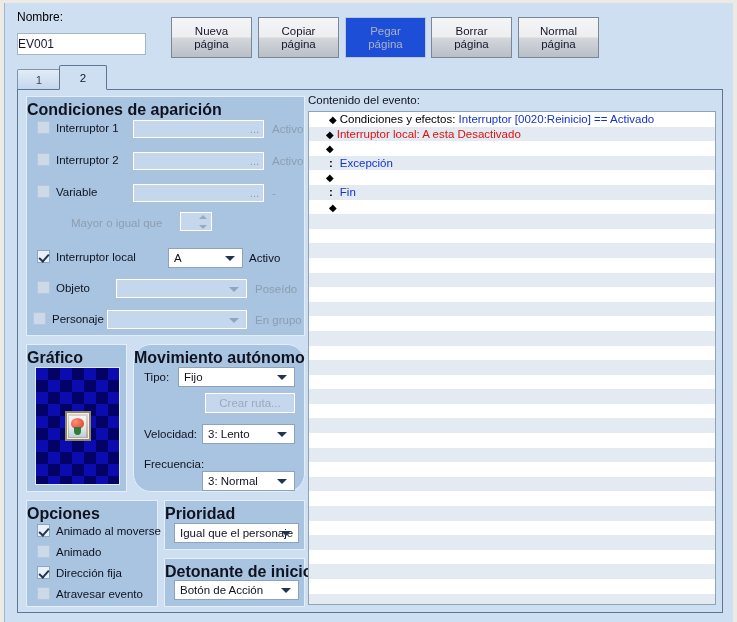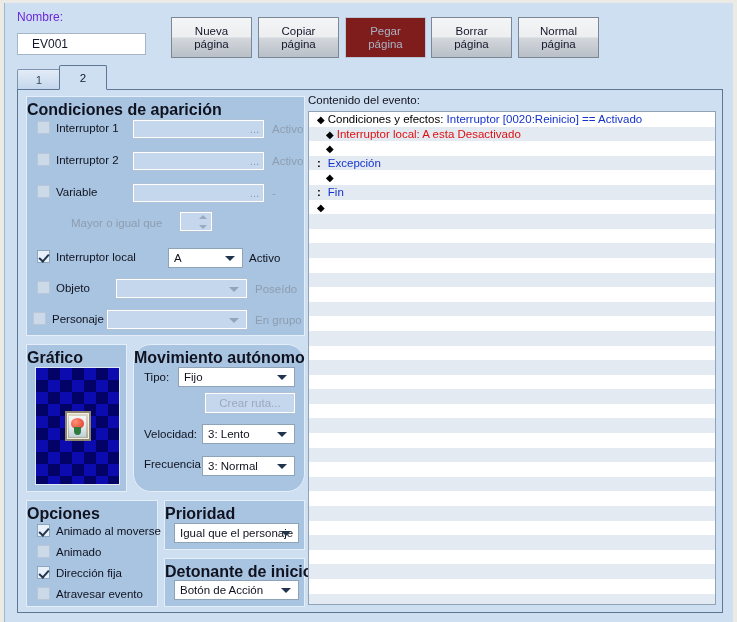--- a/index.html
+++ b/index.html
@@ -26,51 +26,51 @@
     border-left: 1px solid #9fb4cf;
   }
   .topstrip {
     position: absolute; left: 0; top: 0; width: 737px; height: 3px;
     background: #eceae4;
   }
 
   
   .lbl-nombre {
     position: absolute; left: 12px; top: 7px;
-    font-size: 12px; color: #6d28d9;
+    font-size: 12px; color: #000000;
   }
   .nombre-input {
     position: absolute; left: 12px; top: 30px;
     width: 129px; height: 22px;
     border: 1px solid #a6b6c9;
     background: #ffffff;
     font-family: "Liberation Sans", sans-serif;
     font-size: 12px;
     color: #15172b;
-    padding: 0 14px;
+    padding: 0 0;
     outline: none;
   }
 
   
   .btn {
     position: absolute;
     top: 14px;
     width: 81px; height: 41px;
     background: linear-gradient(180deg,#f4f5f6 0%, #eceef0 48%, #d3d7dc 52%, #b9bfc7 100%);
     border: 1px solid #7b8794;
     color: #15172b;
     font-size: 11.5px;
     line-height: 13px;
     display: flex; align-items: center; justify-content: center;
     text-align: center;
     cursor: default;
     white-space: pre-line;
   }
   .btn.disabled {
-    background: #7f1d1d;
+    background: #1d4ed8;
     border: 1px solid #b9c6d6;
     color: #a8b2c4;
   }
   #btn-nueva   { left: 166px; }
   #btn-copiar  { left: 253px; }
   #btn-pegar   { left: 340px; }
   #btn-borrar  { left: 426px; }
   #btn-vaciar  { left: 513px; }
 
   
@@ -286,21 +286,21 @@
     background: #ffffff;
     border: 1px solid #8fa3b8;
     overflow: hidden;
   }
   .lrow {
     height: 14.6px;
     line-height: 14.6px;
     font-size: 11.5px;
     white-space: nowrap;
     position: relative;
-    padding-left: 8px;
+    padding-left: 20px;
     color: #1533cc;
   }
   .lrow.alt { background: #e3eaf2; }
   .lrow.red { color: #e01010; }
   .lrow .dia {
     font-size: 10px;
     color: #000000;
     margin-right: 3px;
   }
   .lrow .colon {
@@ -429,21 +429,21 @@
 
         <div class="btn-dis" style="left:71px; top:48px; width:90px; height:20px;">Crear ruta...</div>
 
         <div class="labelstat" style="left:10px; top:83px;">Velocidad:</div>
         <div class="combo" style="left:68px; top:79px; width:93px; height:20px;">
           <span>3: Lento</span>
           <span class="arr"></span>
         </div>
 
         <div class="labelstat" style="left:10px; top:113px;">Frecuencia:</div>
-        <div class="combo" style="left:68px; top:111px; width:93px; height:20px;">
+        <div class="combo" style="left:68px; top:126px; width:93px; height:20px;">
           <span>3: Normal</span>
           <span class="arr"></span>
         </div>
       </div>
 
       <div class="group" id="grp-opc">
         <div class="gtitle">Opciones</div>
         <div class="cbrow" style="left:10px; top:23px;">
           <span class="cbox on"></span>
           <span class="cblabel">Animado al moverse</span>

